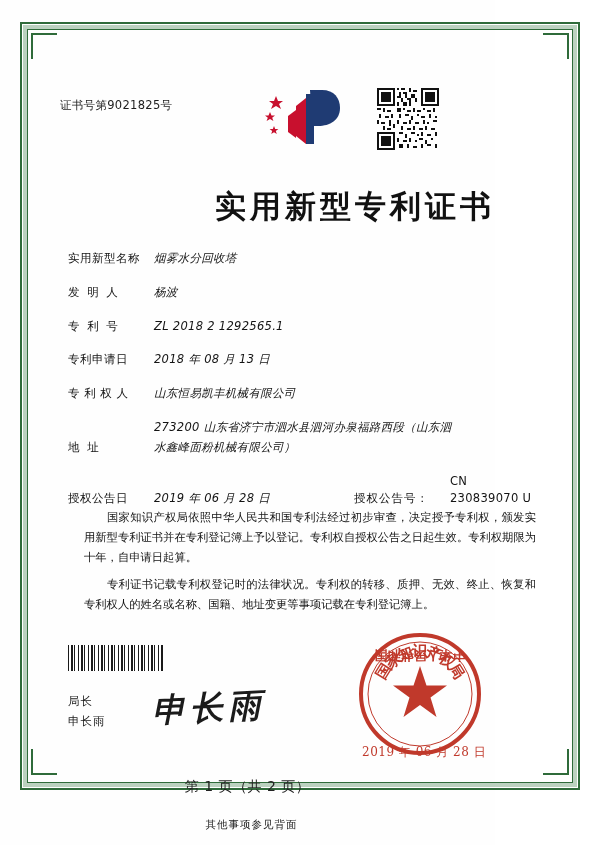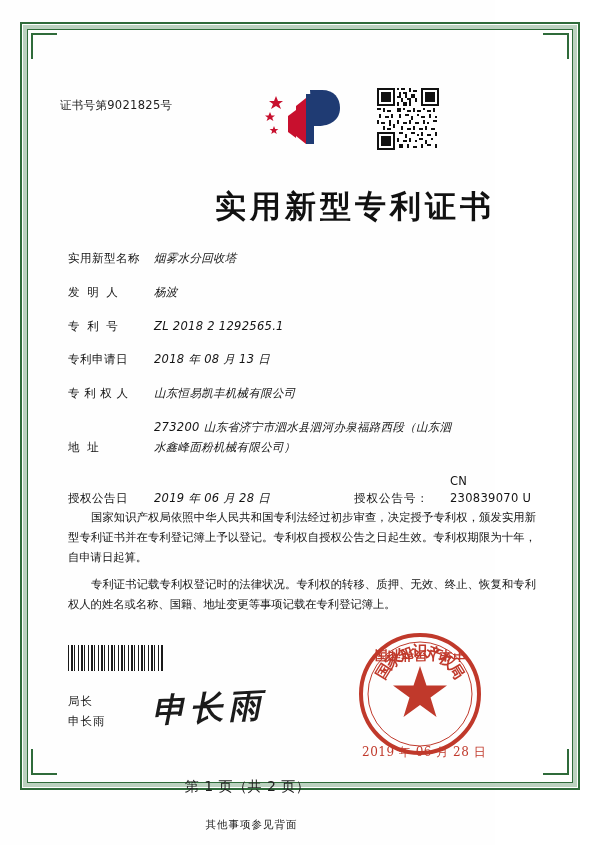--- a/index.html
+++ b/index.html
@@ -130,21 +130,21 @@
   .paras {
     position: absolute;
     left: 68px; top: 508px;
     width: 468px;
     font-size: 11.3px;
     line-height: 1.78;
     color: #141414;
     text-align: justify;
   }
   .paras p {
-    margin: 0 0 7px 0;
+    margin: 0 0 7px 16px;
     text-indent: 23px;
   }
 
   
   .barcode {
     position: absolute;
     left: 68px; top: 645px;
     width: 96px; height: 26px;
     background-image: repeating-linear-gradient(
       to right,

